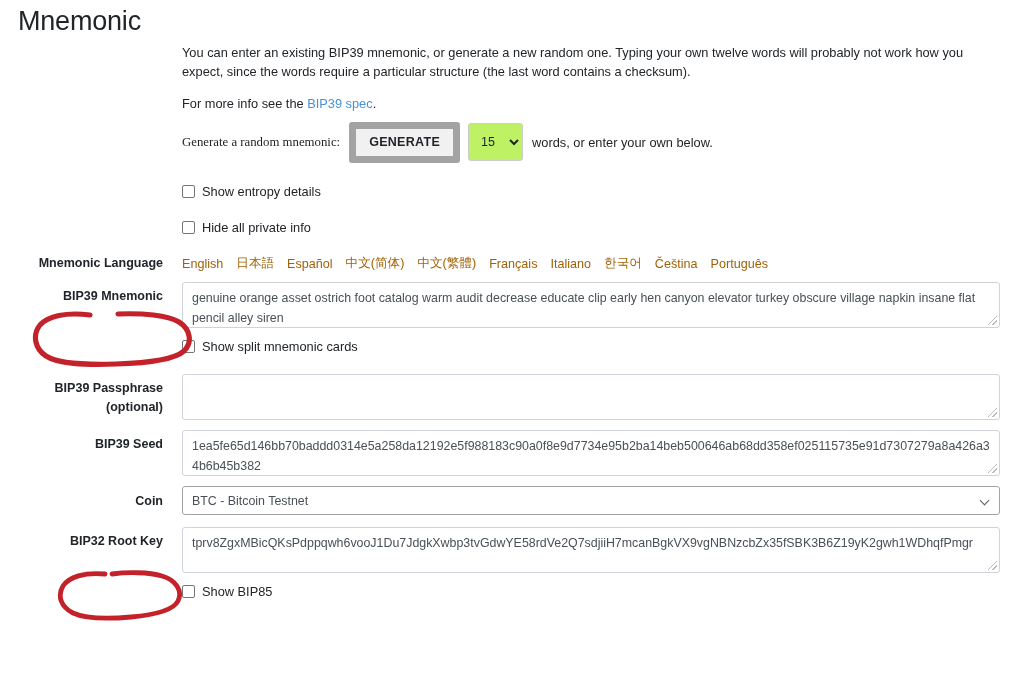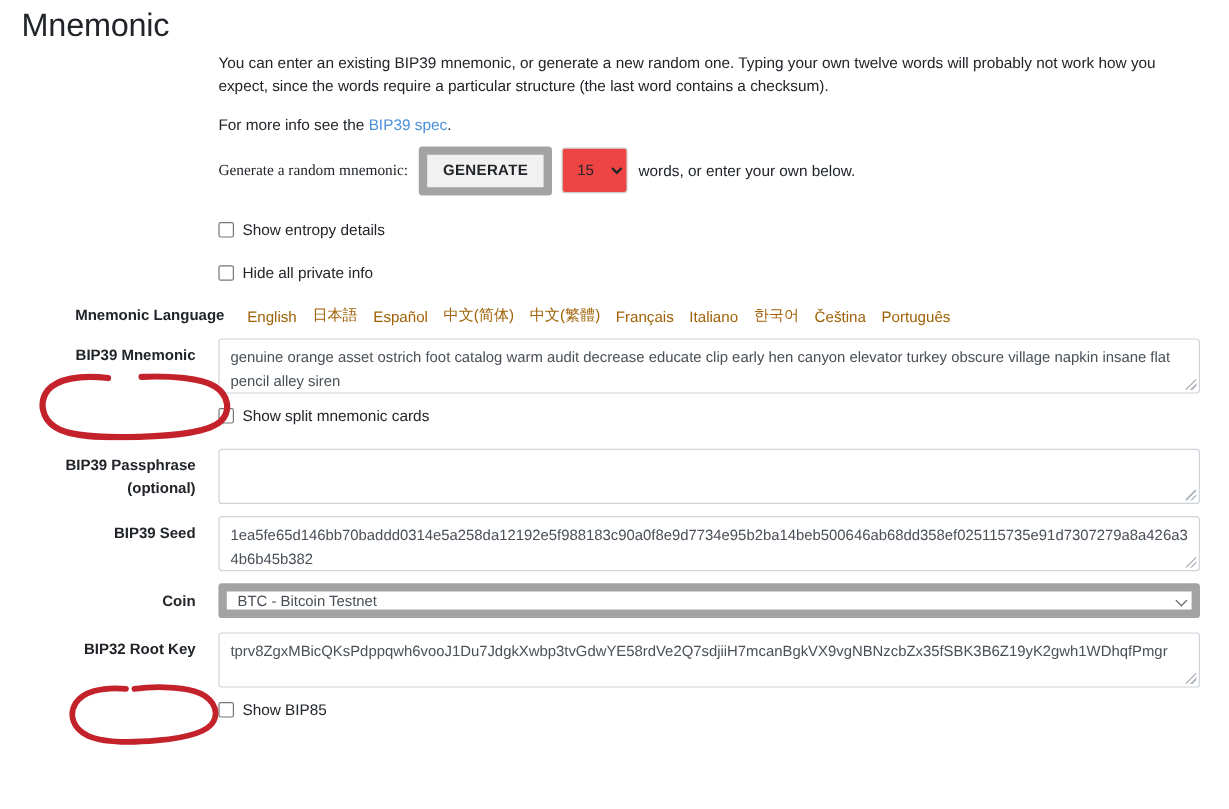--- a/index.html
+++ b/index.html
@@ -81,21 +81,21 @@
     padding: 7px 13px 7px 13px;
     cursor: pointer;
     line-height: 1;
   }
   .select-words {
     margin-left: 8px;
     height: 38px;
     width: 55px;
     border: 1px solid #ccc;
     border-radius: 3px;
-    background: #ef4444;
+    background: #bef264;
     font-family: "Liberation Sans", sans-serif;
     font-size: 12.5px;
     color: #212529;
     padding-left: 8px;
     cursor: pointer;
   }
   .gen-suffix { font-size: 12.8px; margin-left: 9px; }
 
   
   .cb-row {
@@ -127,21 +127,21 @@
     top: 1px;
     width: 4px;
     height: 7px;
     border: solid #fff;
     border-width: 0 1.7px 1.7px 0;
     transform: rotate(42deg);
   }
   .cb-label { font-size: 12.8px; color: #212529; cursor: pointer; }
 
   
-  .lang-row { margin-top: 10px; align-items: center; margin-left: 24px; }
+  .lang-row { margin-top: 10px; align-items: center; }
   .lang-list { display: flex; align-items: center; flex-wrap: wrap; }
   .lang-list a {
     color: #a16207;
     text-decoration: none;
     font-size: 12.6px;
     margin-right: 13px;
     cursor: pointer;
   }
 
   
@@ -176,21 +176,21 @@
     pointer-events: none;
   }
   .ta-mnemonic { height: 46px; }
   .ta-passphrase { height: 46px; }
   .ta-seed { height: 46px; }
   .ta-rootkey { height: 46px; }
 
   select.coin-select {
     width: 100%;
     height: 29px;
-    border: 7px solid #a3a3a3;
+    border: 1px solid #a3a3a3;
     border-radius: 3px;
     background: #fff;
     font-family: "Liberation Sans", sans-serif;
     font-size: 12.4px;
     color: #495057;
     padding: 0 9px;
     cursor: pointer;
     appearance: none;
     -webkit-appearance: none;
   }

